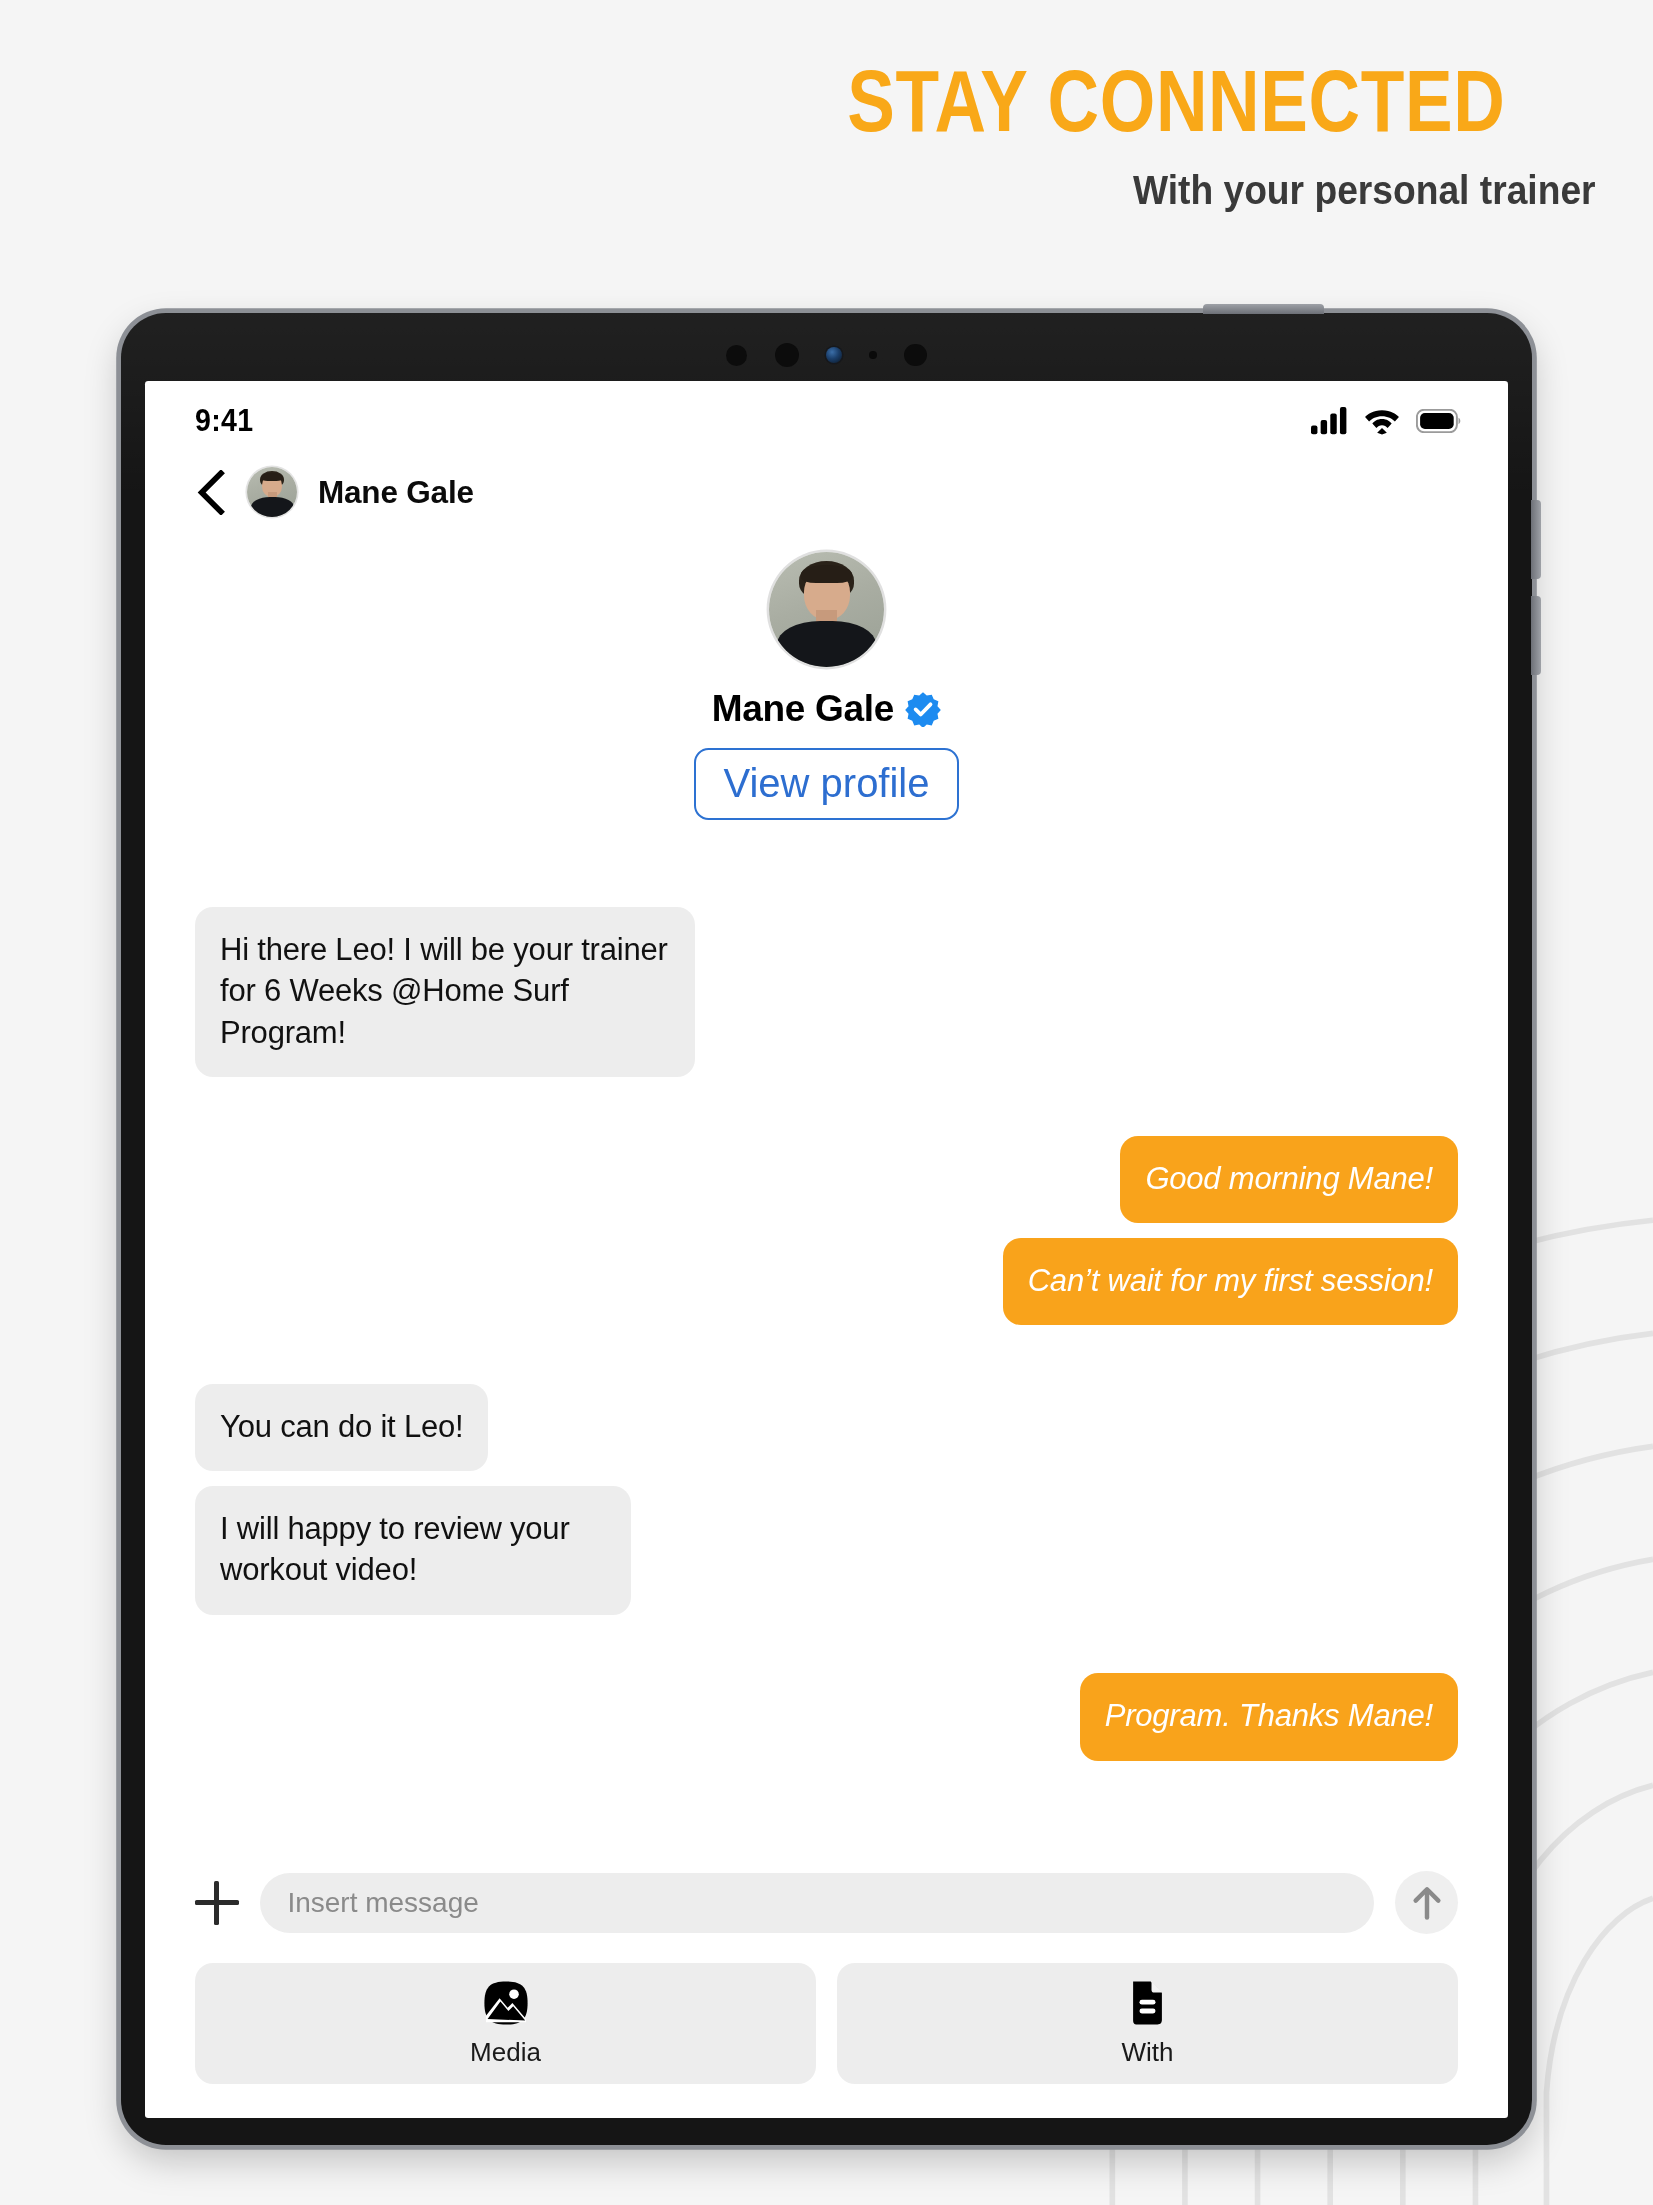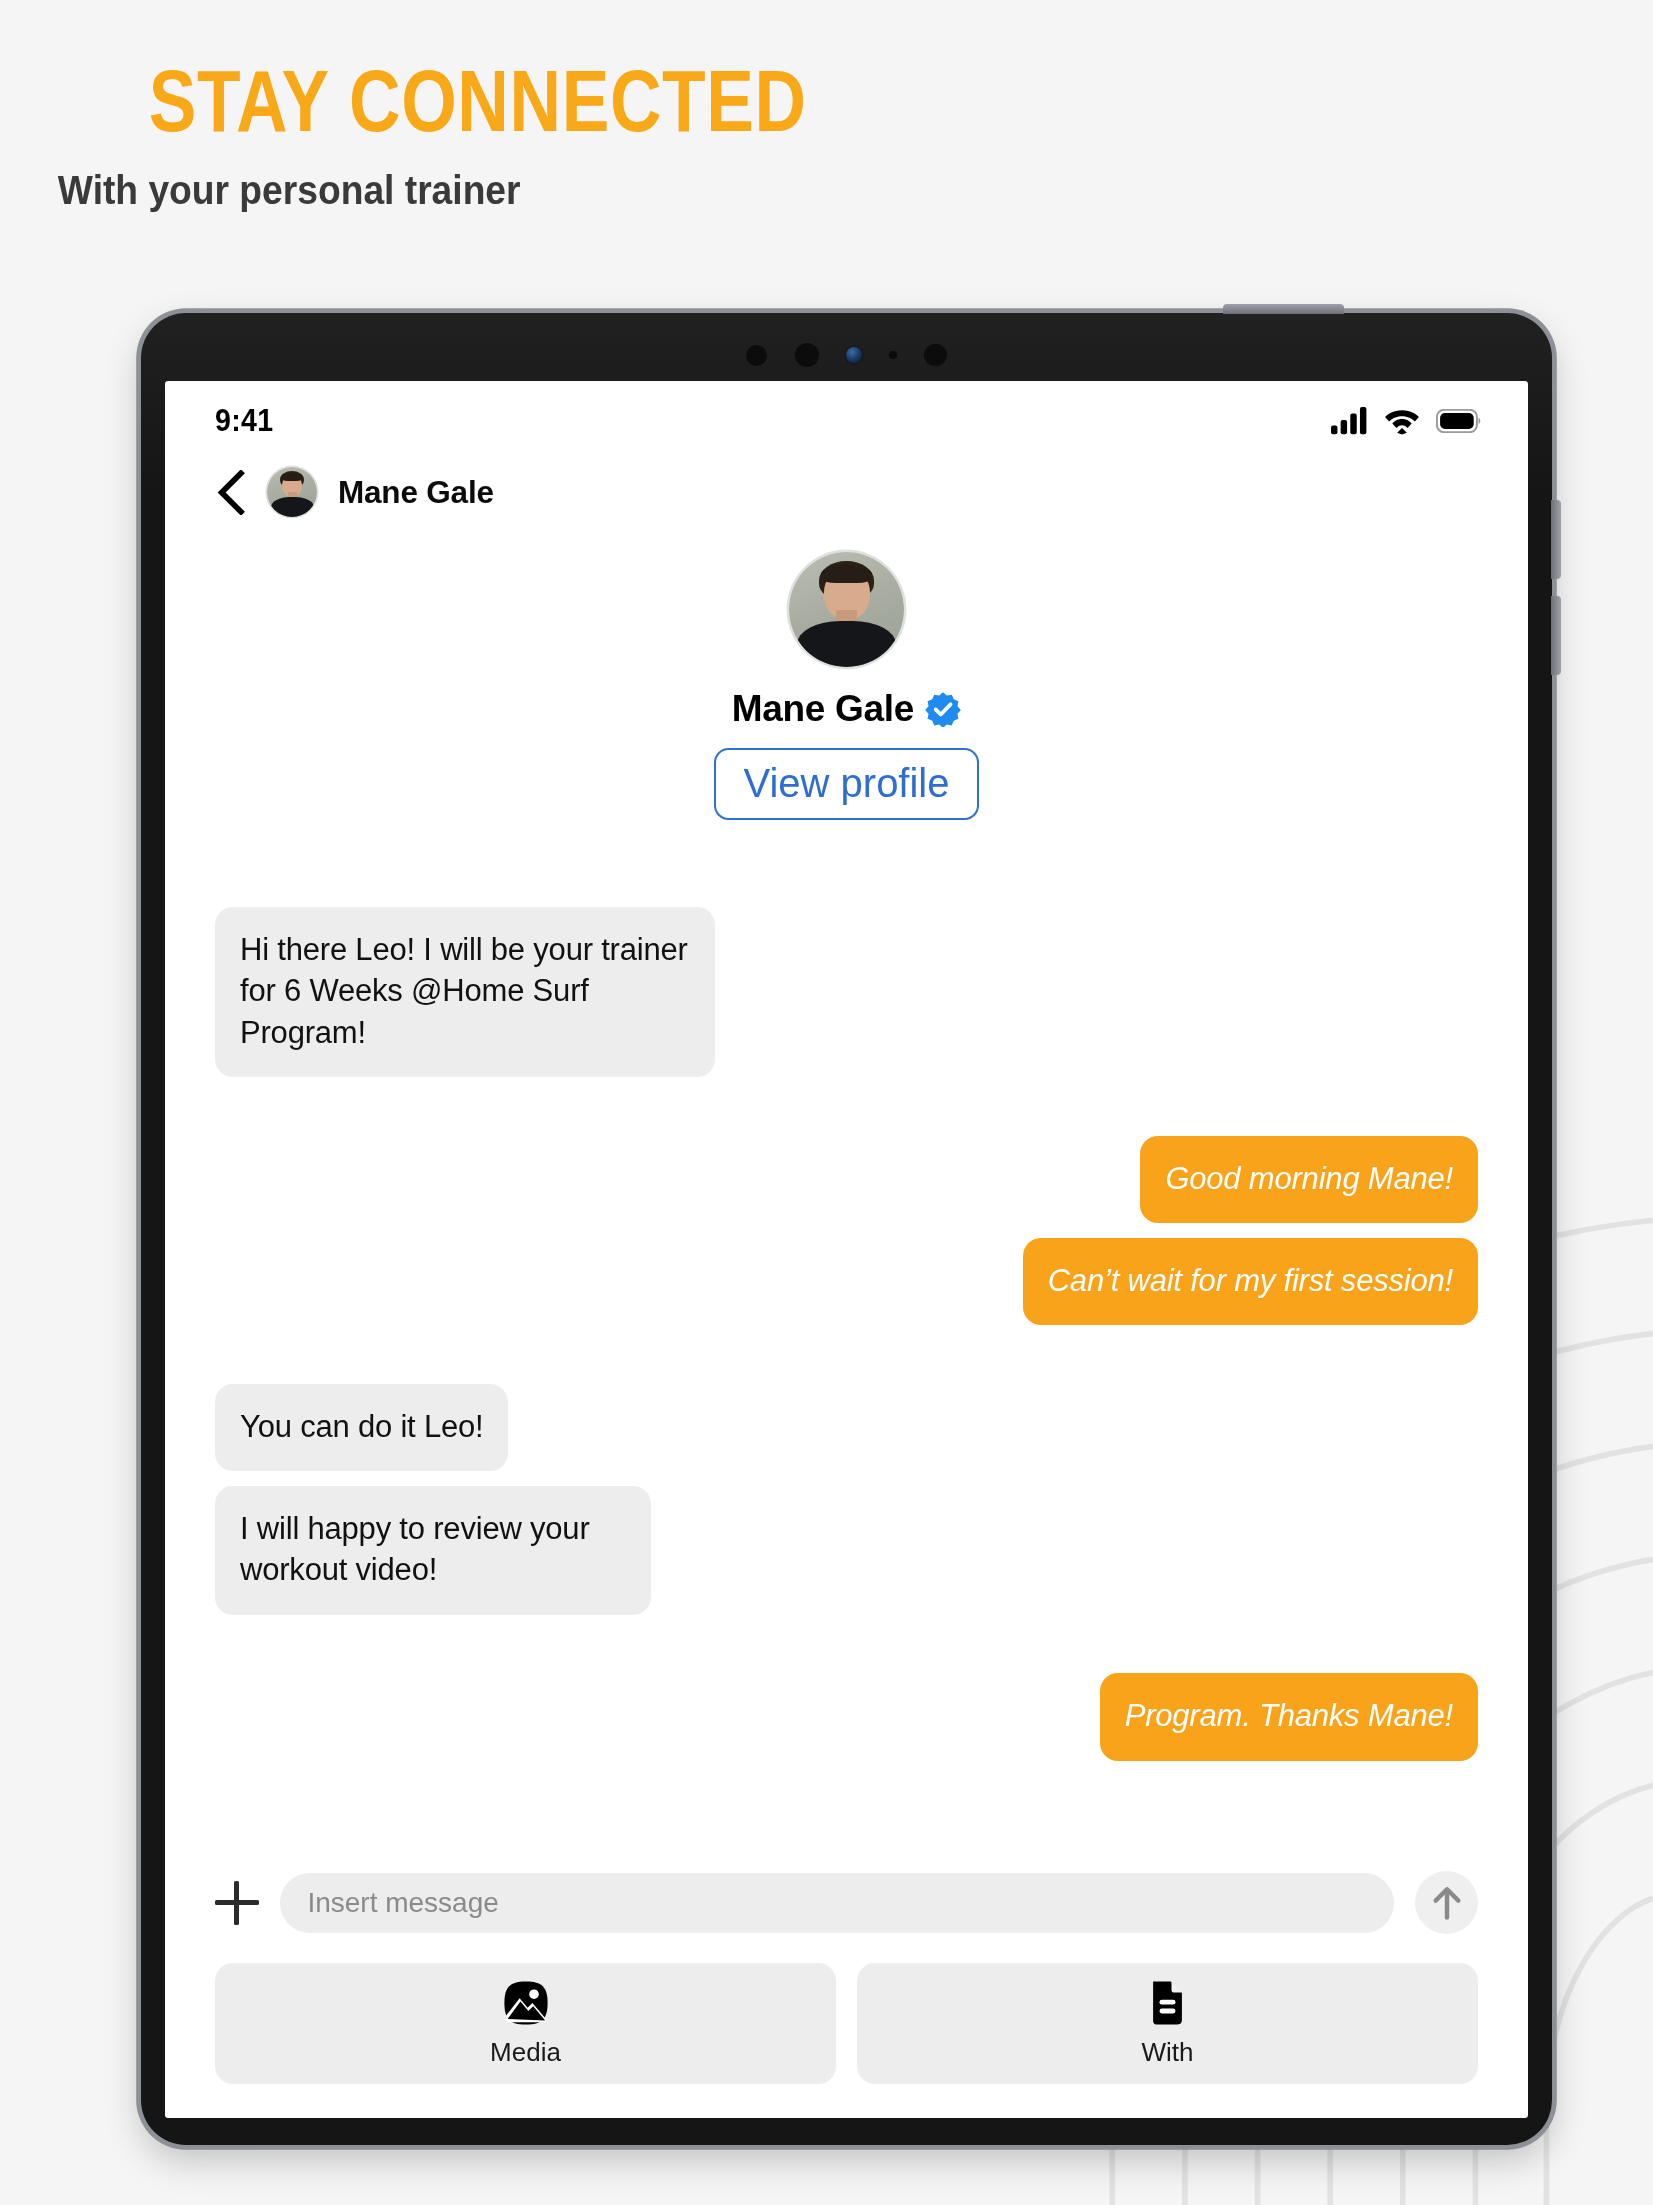--- a/index.html
+++ b/index.html
@@ -21,21 +21,22 @@
     position: absolute;
     right: 0; bottom: 0;
     width: 807px; height: 1017px;
     pointer-events: none;
   }
 
   
   .headline-wrap {
     position: absolute;
     top: 57px; left: 0; right: 0;
-    text-align: left;
+    text-align: right;
+    padding-left: 12px;
   }
   .headline {
     font-family: "Liberation Sans Narrow", "Liberation Sans", sans-serif;
     font-size: 87px;
     line-height: 1.0;
     font-weight: 700;
     letter-spacing: 0.8px;
     color: #f9a818;
     transform: scaleX(0.82);
     transform-origin: center;
@@ -59,21 +60,20 @@
     position: absolute;
     left: 121px;
     top: 313px;
     width: 1411px;
     height: 1832px;
     background: #151515;
     border-radius: 45px;
     box-shadow:
       0 0 0 4.8px #8d9096,
       0 14.5px 36px rgba(0,0,0,0.22);
-    margin-left: 20px;
   }
   .tablet-inner-shade {
     position: absolute;
     inset: 0;
     border-radius: 45px;
     background: linear-gradient(180deg, rgba(255,255,255,0.05), rgba(255,255,255,0) 10%);
     pointer-events: none;
   }
   
   .bezel-sensors {

